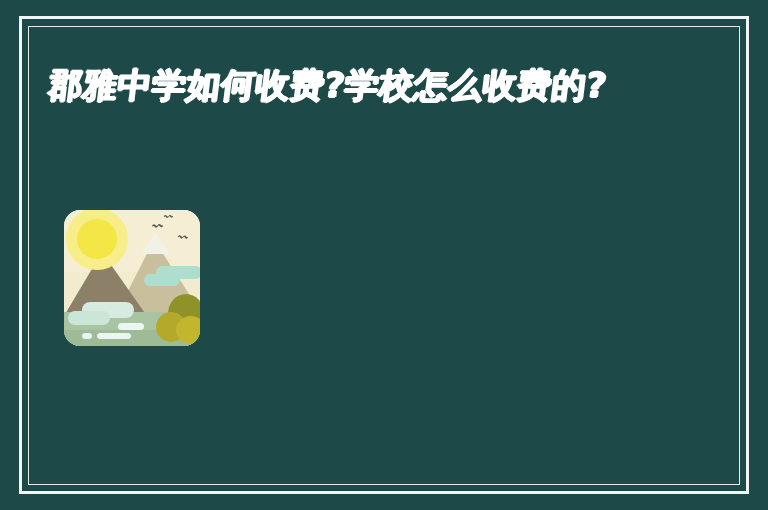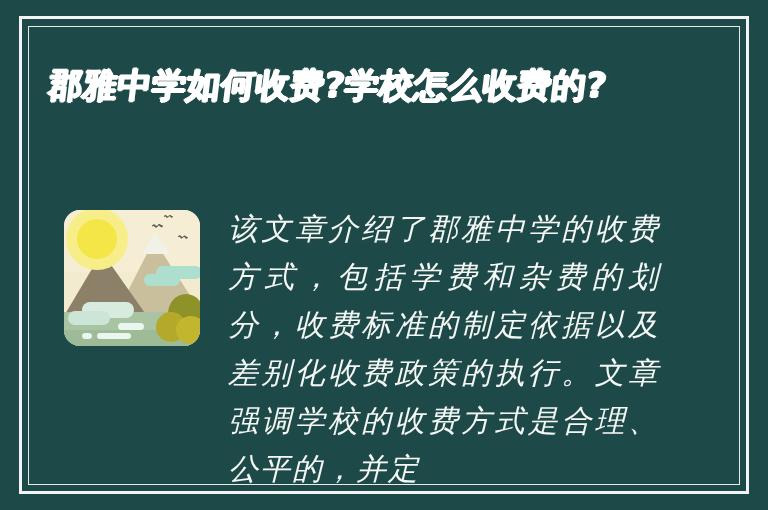--- a/index.html
+++ b/index.html
@@ -243,15 +243,14 @@
       <div class="bird b1">〰</div>
       <div class="bird b2">〰</div>
 
       <div class="sun-halo"></div>
       <div class="sun-core"></div>
 
       <div class="leaf-sm"></div>
     </div>
   </div>
 
-  <div class="body-copy">该文章介绍了郡雅中学的收费方式，包括学费和杂费的划分，收费标准的制定依据以及差别化收费政策的执行。文章强调学校的收费方式是合理、公平的，并定</div>
 
 </div>
 
 </body></html>

